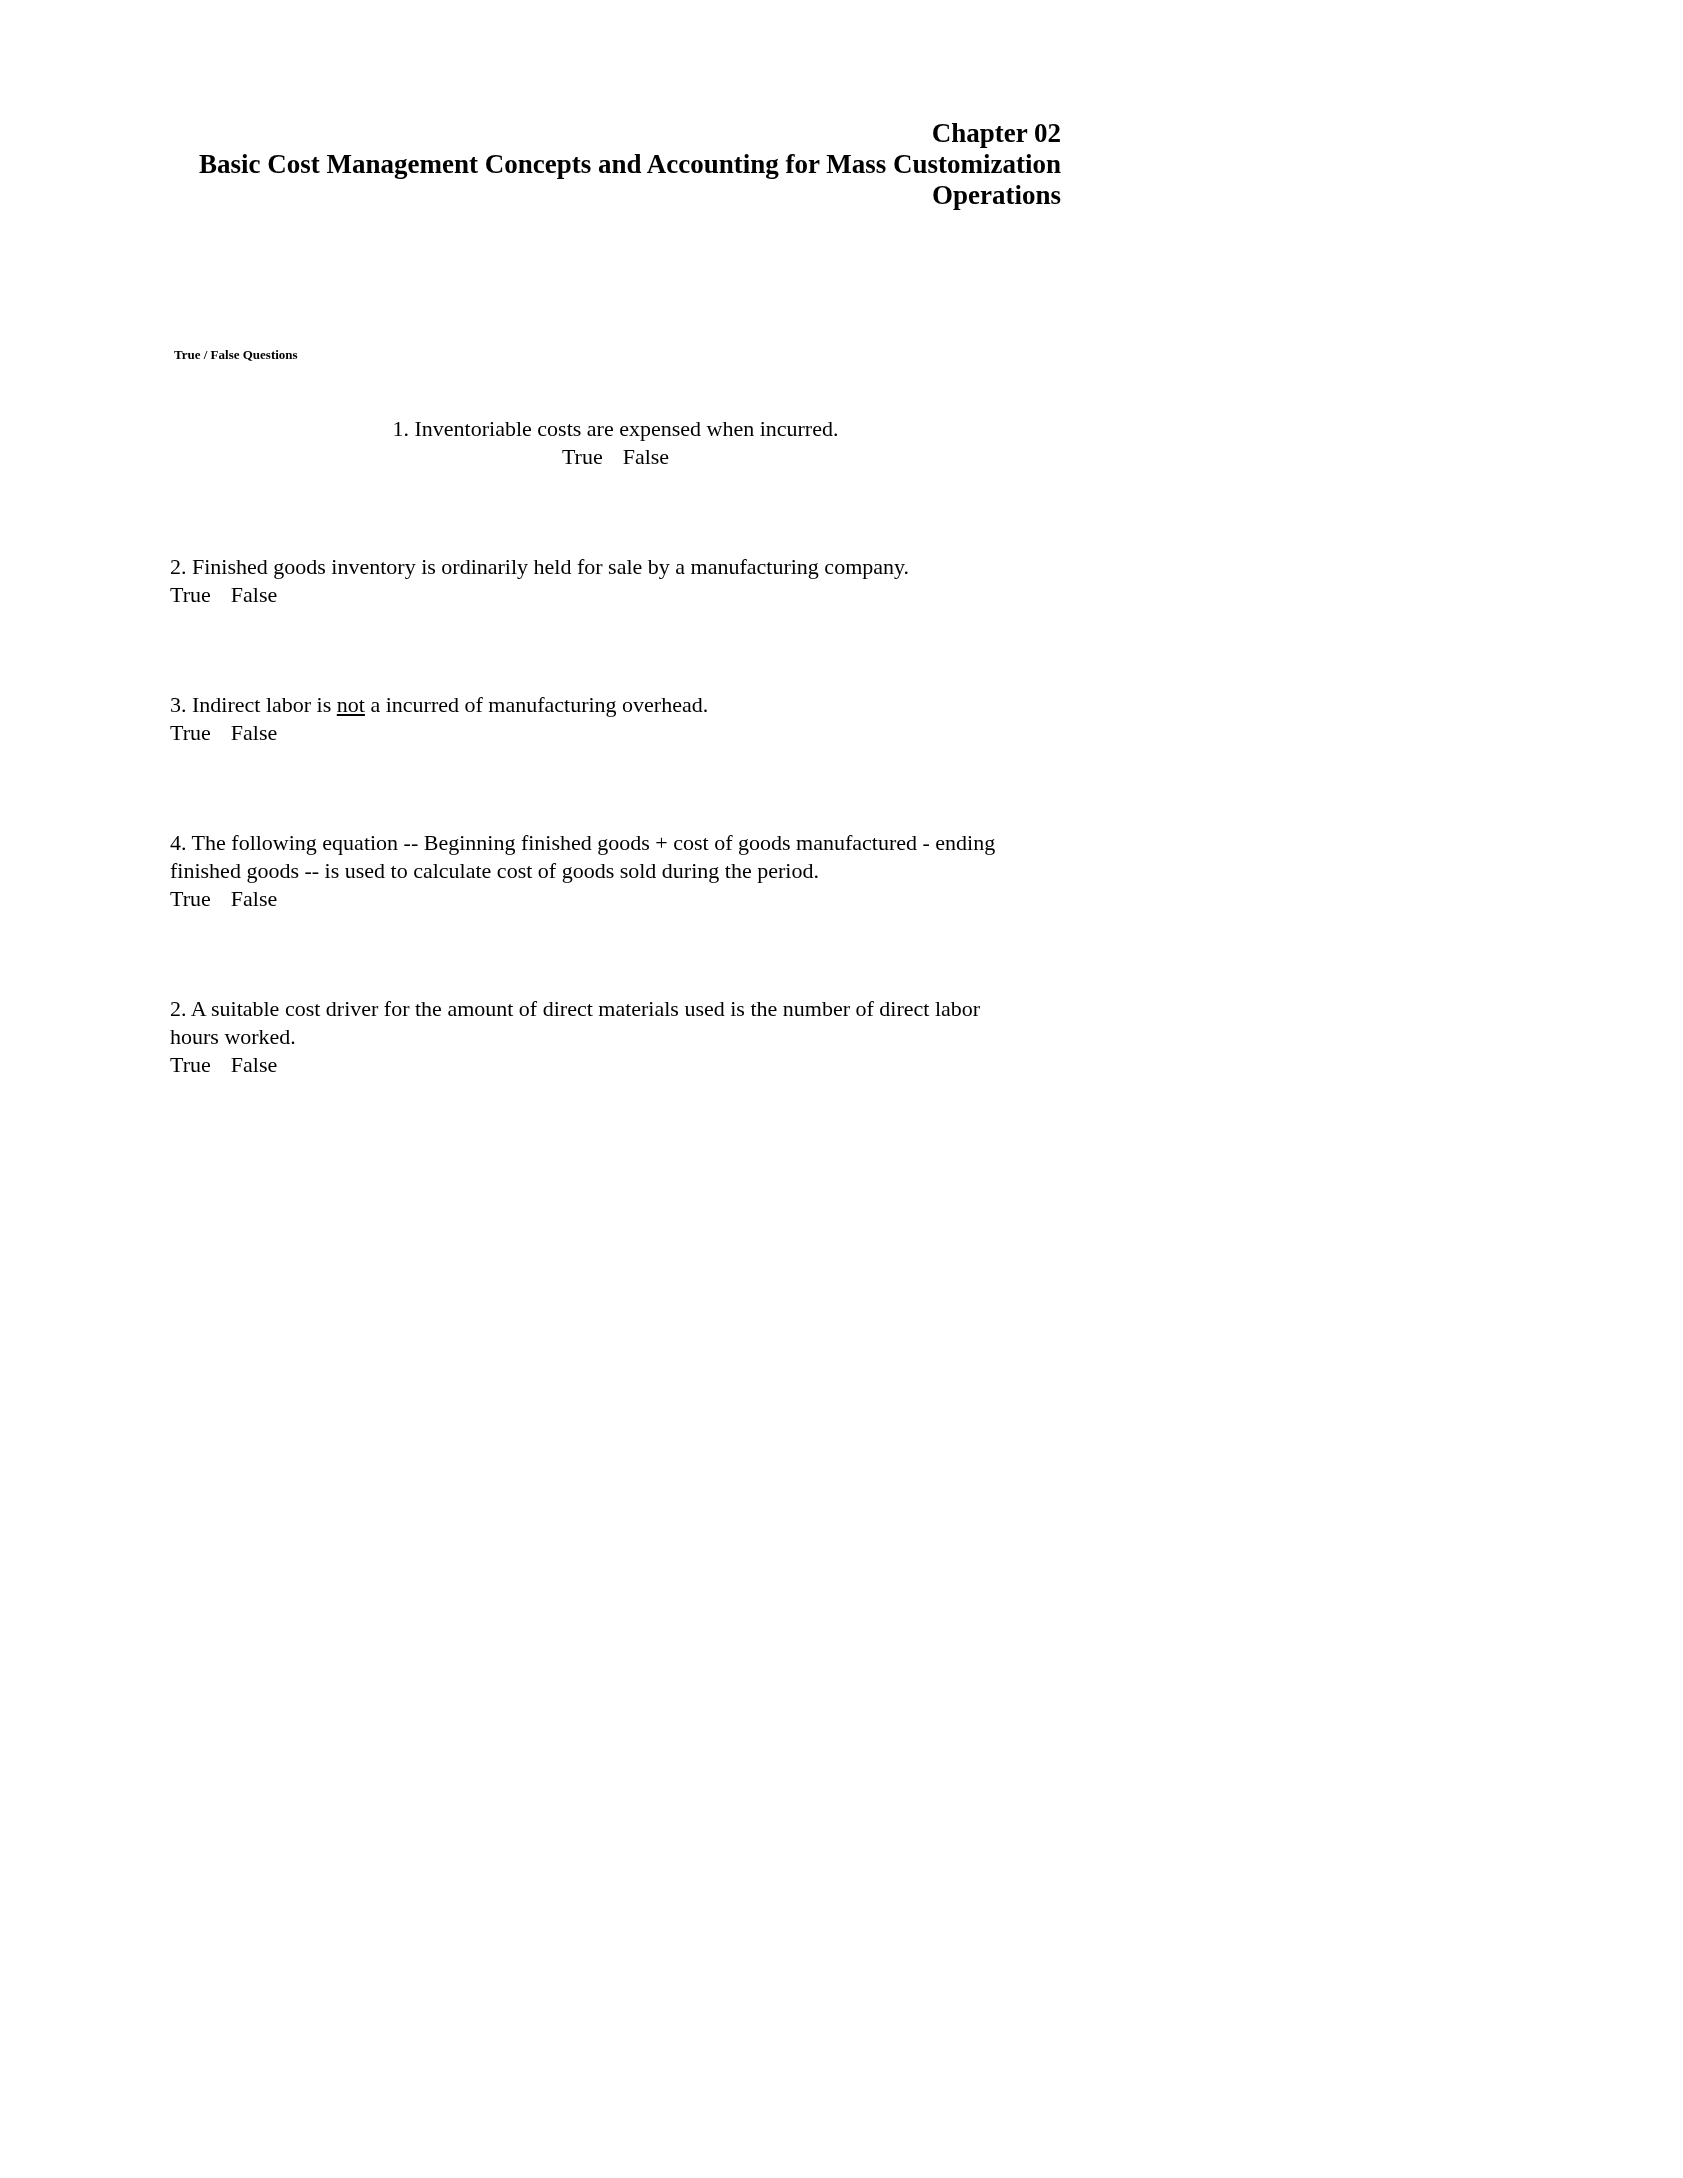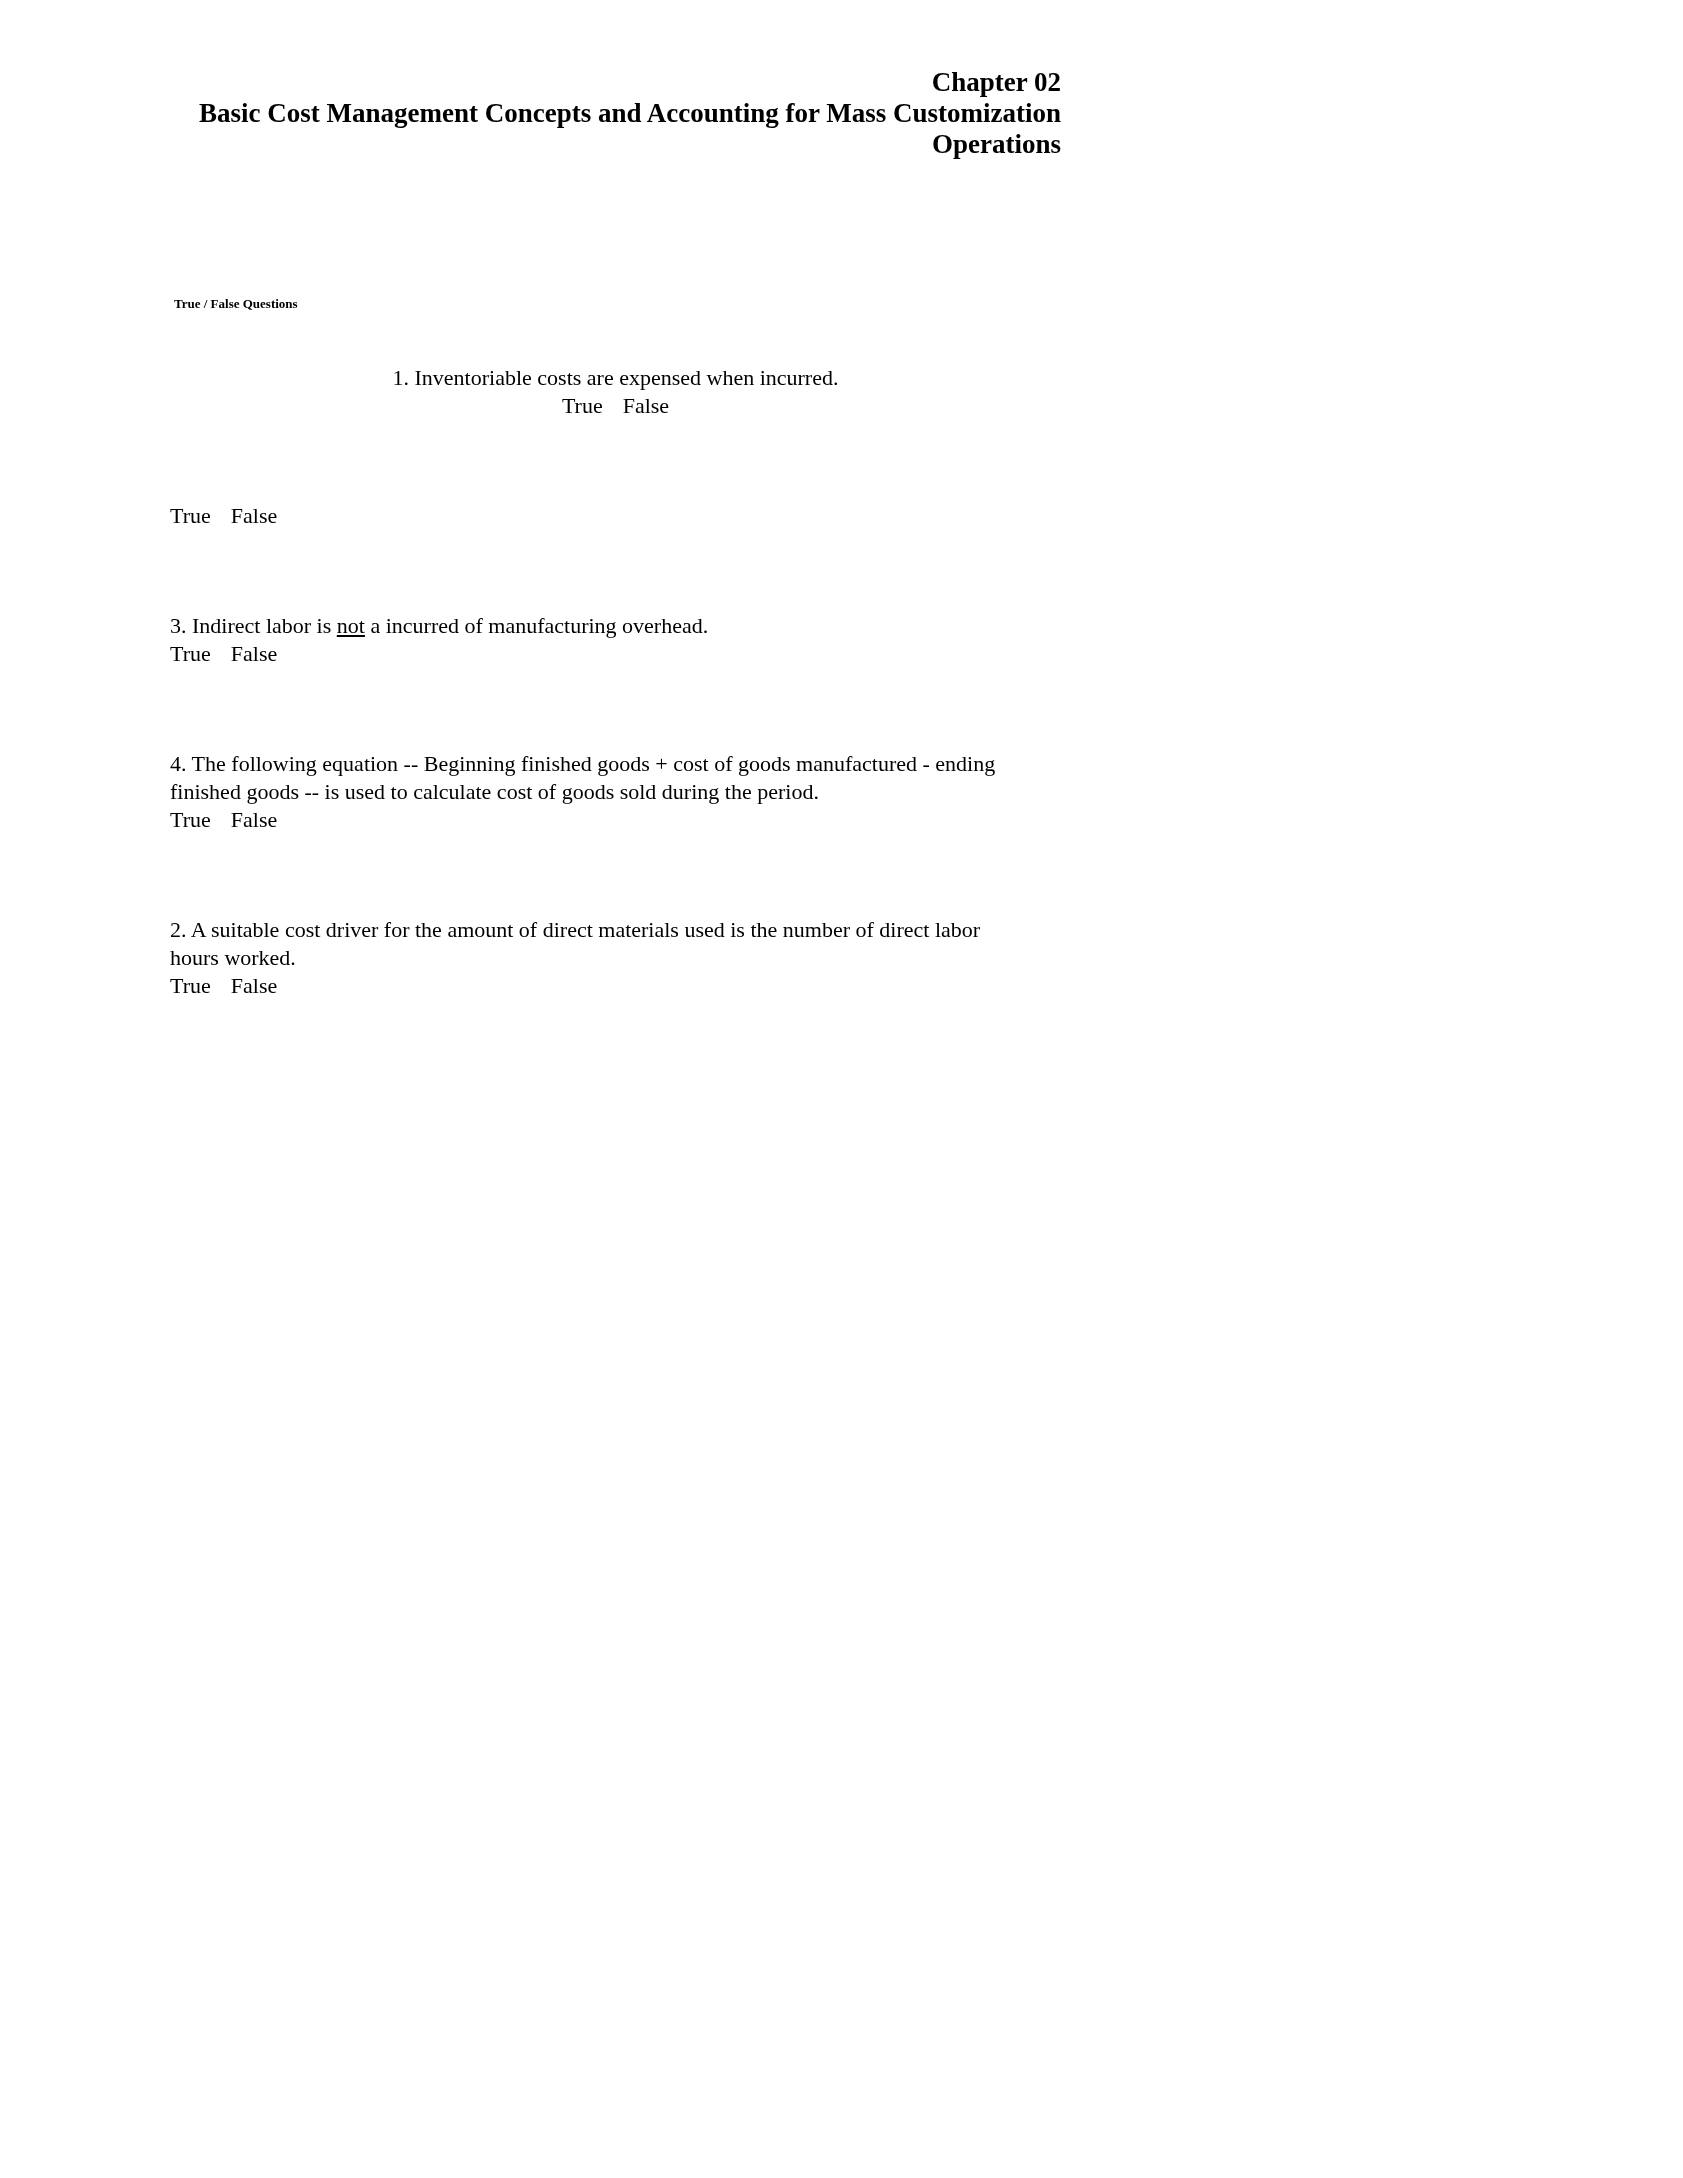--- a/index.html
+++ b/index.html
@@ -14,21 +14,21 @@
     background: #ffffff;
     color: #000000;
     font-family: "Liberation Serif", "DejaVu Serif", serif;
     overflow: hidden;
   }
   .content {
     position: absolute;
     left: 170px;
     top: 0;
     width: 891px;
-    padding-top: 67px;
+    padding-top: 118px;
   }
   .doc-header {
     text-align: right;
     font-weight: 700;
     font-size: 27px;
     line-height: 31px;
   }
   .doc-header .hline {
     display: block;
     white-space: nowrap;
@@ -83,20 +83,21 @@
     </div>
 
     <div class="section-heading tf">True / False Questions</div>
 
     <div class="question first">
       <span class="q-text">1. Inventoriable costs are expensed when incurred.</span>
       <span class="tf-line"><span class="true-label">True</span><span class="false-label">False</span></span>
     </div>
 
     <div class="question">
+      <span class="q-text">2. Finished goods inventory is ordinarily held for sale by a manufacturing company.</span>
       <span class="tf-line"><span class="true-label">True</span><span class="false-label">False</span></span>
     </div>
 
     <div class="question">
       <span class="q-text"><span>3. Indirect labor is </span><span class="u">not</span><span> a incurred of manufacturing overhead.</span></span>
       <span class="tf-line"><span class="true-label">True</span><span class="false-label">False</span></span>
     </div>
 
     <div class="question">
       <span class="q-text">4. The following equation -- Beginning finished goods + cost of goods manufactured - ending

